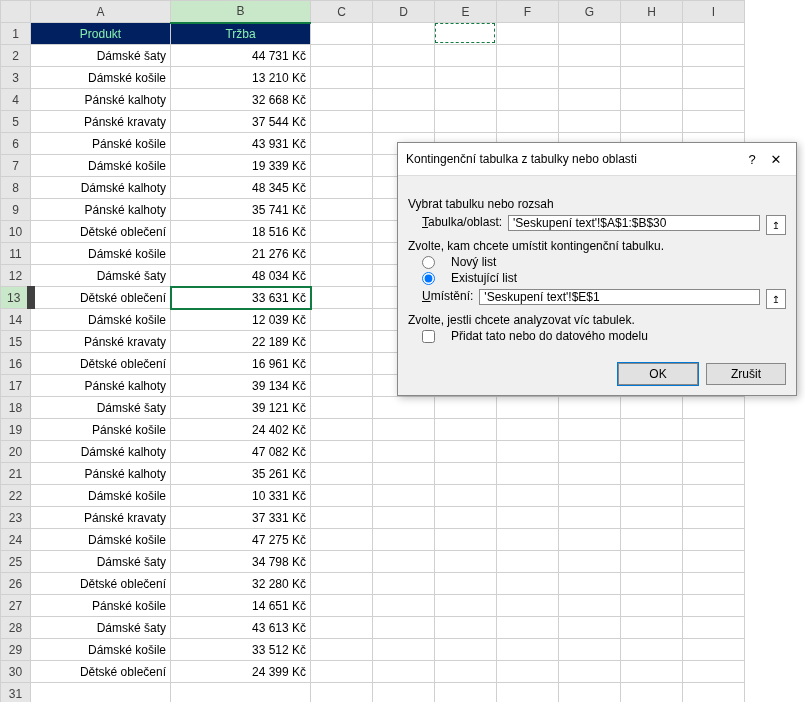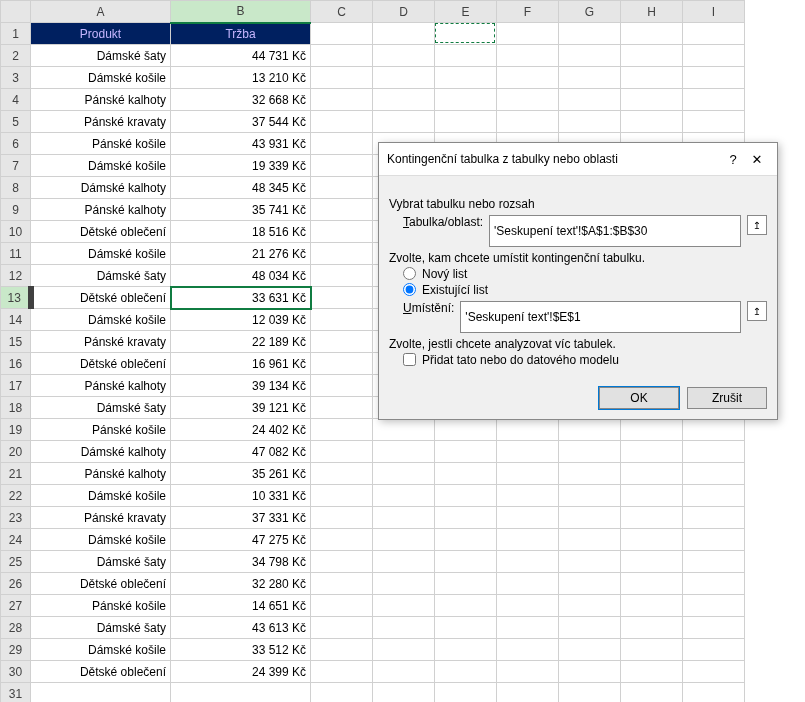--- a/index.html
+++ b/index.html
@@ -40,42 +40,42 @@
     text-align: center;
   }
   th.rowhdr {
     background: #e6e6e6;
     color: #424242;
     font-weight: normal;
     text-align: center;
     width: 30px;
   }
   th.colhdr.sel { background: #c9e8c9; border-bottom: 2px solid #107c41;}
-  th.rowhdr.sel { background: #c9e8c9; border-right: 6px solid #404040;}
+  th.rowhdr.sel { background: #c9e8c9; border-right: 8px solid #404040;}
   td.cell { background: #fff; }
   td.cell.b { text-align: right; }
   td.cell.a { text-align: right; }
   td.header-cell {
     background: #002060;
-    color: #c4b5fd;
+    color: #86efac;
     text-align: center;
     font-weight: 400;
   }
   td.active {
     outline: 2px solid #107c41;
     outline-offset: -1px;
   }
   .marching {
     position: absolute;
     border: 1.5px dashed #107c41;
     pointer-events: none;
   }
   .dialog {
     position: absolute;
-    left: 378px;
+    left: 397px;
     top: 142px;
     width: 400px;
     background: #f0f0f0;
     border: 1px solid #888;
     box-shadow: 2px 2px 8px rgba(0,0,0,0.25);
     font-size: 12px;
   }
   .dlg-title {
     display: flex;
     align-items: center;
@@ -89,34 +89,34 @@
     display: flex; align-items: center; justify-content: center;
     font-size: 13px;
   }
   .dlg-body { padding: 17px 10px 10px 10px; }
   .dlg-section { margin: 4px 0 2px 0; }
   .dlg-row { display: flex; align-items: flex-start; margin: 4px 0 4px 14px; gap: 6px; }
   .dlg-row label .u { text-decoration: underline; }
   .dlg-row input[type=text] {
     flex: 1;
     border: 1px solid #888;
-    height: 32px;
+    height: 16px;
     font-size: 12px;
     padding: 0 4px;
     background: #fff;
   }
   .range-btn {
     width: 20px; height: 20px;
     border: 1px solid #888;
     background: #fff;
     display: flex; align-items: center; justify-content: center;
     font-size: 10px;
   }
   .radio-row, .check-row {
-    display: flex; align-items: flex-start; gap: 6px;
+    display: flex; align-items: flex-end; gap: 16px;
     margin: 2px 0 2px 14px;
   }
   input[type=radio], input[type=checkbox] {
     margin: 0;
     width: 13px; height: 13px;
   }
   .dlg-buttons {
     display: flex;
     justify-content: flex-end;
     gap: 8px;

